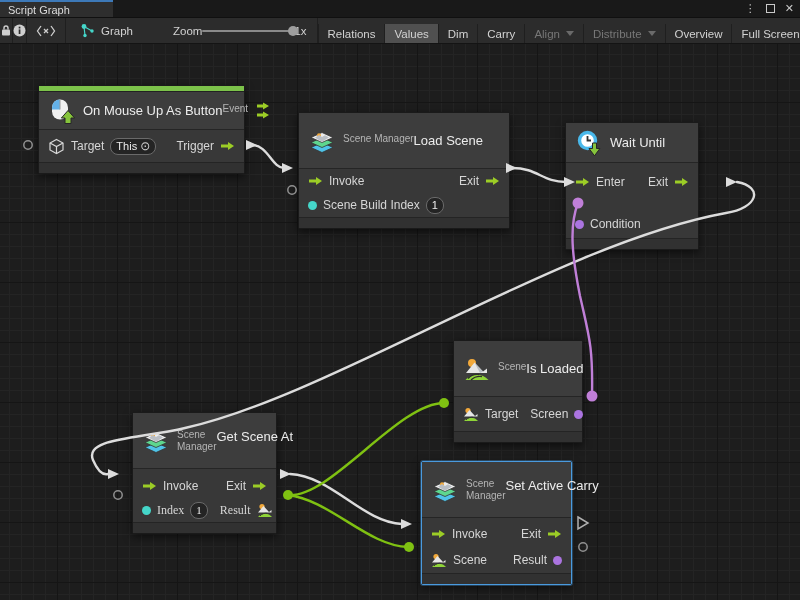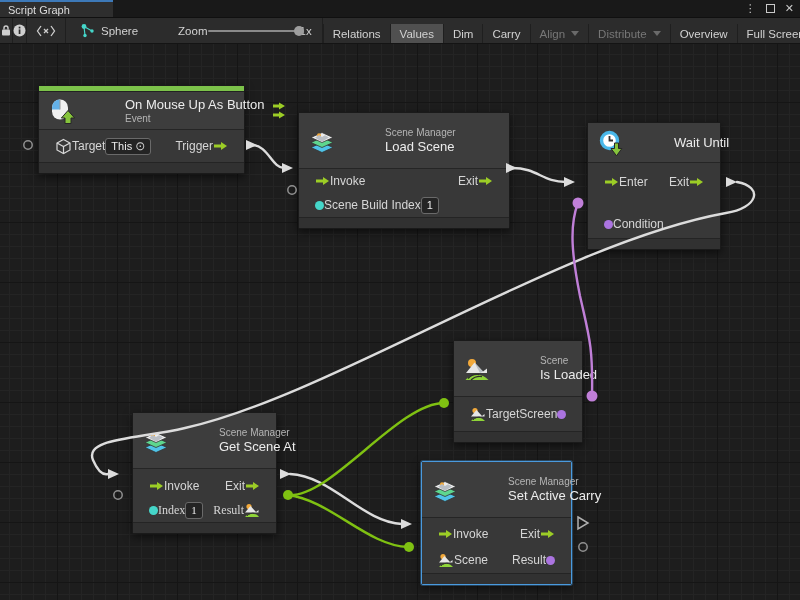--- a/index.html
+++ b/index.html
@@ -46,31 +46,31 @@
   .wires { position:absolute; inset:0; z-index:5; pointer-events:none; }
 
   
   .node { position:absolute; z-index:2; background:#383838; border:1px solid #1a1a1a; border-radius:2px;
           box-shadow:0 3px 9px rgba(0,0,0,.55); color:#e4e4e4; }
   .node.selected { border:1px solid #4a9ade; box-shadow:0 0 0 1px rgba(74,154,222,.35), 0 3px 9px rgba(0,0,0,.55); }
   .accent { height:6px; background:#7cc24a; border-bottom:1px solid #222; }
   .nhead { display:flex; align-items:center; gap:8px; padding:0 10px; background:#3d3d3d;
            border-bottom:1px solid #252525; }
   .nhead.two-line { height:56px; }
-  .ntext { display:flex; flex-direction:column; justify-content:flex-start;margin-left:42px; }
+  .ntext { display:flex; flex-direction:row; justify-content:flex-start; }
   .ncat { font-size:10px; color:#b5b5b5; line-height:12px; }
   .ntitle { font-size:13px; color:#ececec; line-height:16px; white-space:nowrap; }
   .event-arrows { margin-left:auto; display:flex; flex-direction:column; gap:1px; }
   .nbody { display:flex; flex-direction:column; }
-  .nrow { display:flex; align-items:center; padding:0 16px; font-size:12px; color:#d6d6d6; }
+  .nrow { display:flex; align-items:center; gap:6px; padding:0 9px; font-size:12px; color:#d6d6d6; }
   .spacer { flex:1; }
   .dot { width:9px; height:9px; border-radius:50%; display:inline-block; flex:none; }
   .dot.int { background:#45d6c9; }
   .dot.bool { background:#ab74e0; }
-  .chip { background:#242424; border:1px solid #6a6a6a; border-radius:3px; padding:0 5px; height:17px;
+  .chip { background:#242424; border:1px solid #6a6a6a; border-radius:8px; padding:0 5px; height:17px;
           line-height:15px; font-size:11px; color:#ececec; display:inline-flex; align-items:center; gap:3px; }
   .scope-glyph { font-size:12px; color:#cfcfcf; line-height:1; }
   .nfoot { height:11px; background:#313131; border-top:1px solid #242424; }
   svg { display:block; }
 </style>
 </head>
 <body>
 
 <div class="window">
 
@@ -114,21 +114,21 @@
     </div>
     <div class="graph-ref">
       <span>
         <svg width="15" height="15">
             <circle cx="4" cy="3.5" r="2.4" fill="#45d6c9"></circle>
             <circle cx="12" cy="8" r="1.7" fill="#45d6c9"></circle>
             <circle cx="5" cy="12.5" r="1.7" fill="#45d6c9"></circle>
             <path d="M4 3.5 12 8M4 3.5 5 12.5" stroke="#45d6c9" stroke-width="1.2"></path>
           </svg>
       </span>
-      <span>Sphere</span>
+      <span>Graph</span>
     </div>
     <div class="zoom-area">
       <span>Zoom</span>
       <span class="zoom-track">
           <span class="zoom-handle"></span>
         </span>
       <span>1x</span>
     </div>
     <div class="right-group">
       <div class="tbtn">
@@ -247,21 +247,21 @@
           <span class="dot int"></span>
           <span>Scene Build Index</span>
           <span class="chip">
               <span>1</span>
             </span>
         </div>
       </div>
       <div class="nfoot"></div>
     </div>
 
-    <div class="node" style="left:587px; top:78px; width:134px;">
+    <div class="node" style="left:565px; top:78px; width:134px;">
       <div class="nhead" style="height:40px;">
         <span>
           <svg width="26" height="26">
               <circle cx="11.5" cy="10.5" r="8" fill="#ffffff" stroke="#49b8ea" stroke-width="3.4"></circle>
               <path d="M11.5 6v4.5H15" stroke="#333" stroke-width="1.8" fill="none"></path>
               <path d="M16.5 13h4v5.5h3.4L18.5 25.8 13 18.5h3.5z" fill="#86c43c" stroke="#262626" stroke-width="1"></path>
             </svg>
         </span>
         <div class="ntext">
           <div class="ntitle">Wait Until</div>

